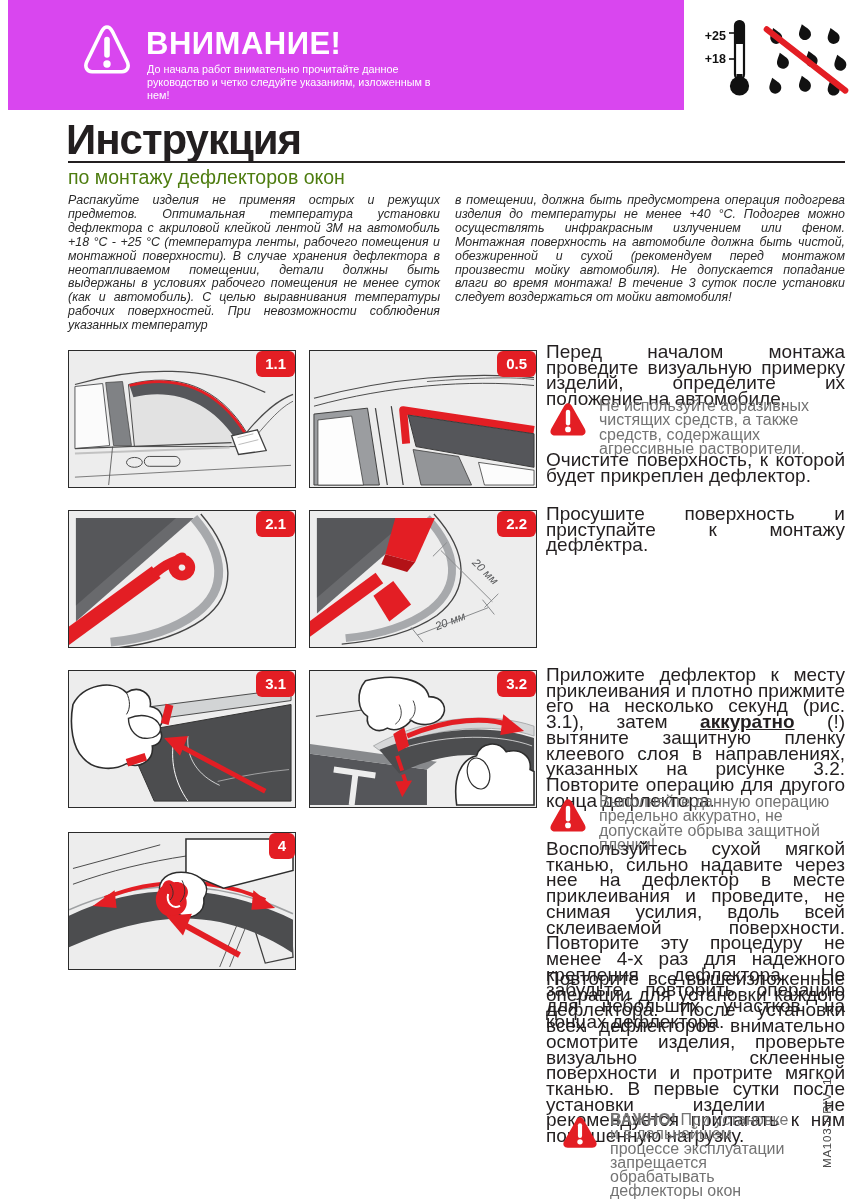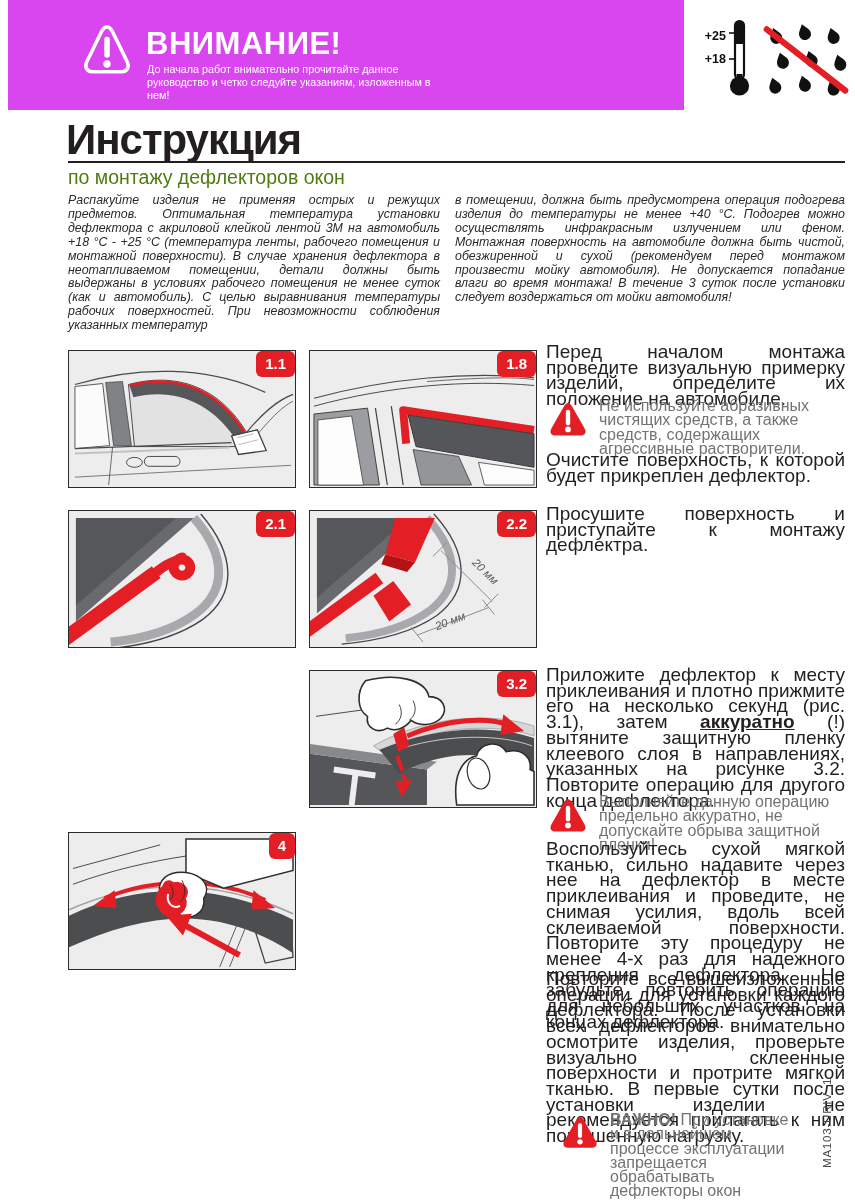--- a/index.html
+++ b/index.html
@@ -128,21 +128,21 @@
       <path d="M118,31 C170,27 206,26 226,29" fill="none" stroke="#4a4a4a" stroke-width="0.8"></path>
       <polygon points="4,64 58,58 70,136 4,136" fill="#9b9da0" stroke="#3f3f3f" stroke-width="1"></polygon>
       <polygon points="8,70 42,66 54,136 8,136" fill="#fdfdfd" stroke="#3f3f3f" stroke-width="0.8"></polygon>
       <line x1="66" y1="58" x2="78" y2="136" stroke="#3f3f3f" stroke-width="1.2"></line>
       <line x1="82" y1="56" x2="94" y2="136" stroke="#3f3f3f" stroke-width="1.2"></line>
       <path d="M97,94 L94,60 L226,80" fill="none" stroke="#e31e24" stroke-width="8" stroke-linejoin="round"></path>
       <polygon points="99,65 226,84 226,118 107,97" fill="#55565a" stroke="#3a3a3a" stroke-width="1"></polygon>
       <polygon points="104,100 150,107 163,136 112,136" fill="#939598" stroke="#3a3a3a" stroke-width="0.8"></polygon>
       <polygon points="170,113 226,121 226,136 176,136" fill="#fcfcfc" stroke="#3a3a3a" stroke-width="0.8"></polygon>
     </svg>
-    <div class="badge">1.8</div>
+    <div class="badge">0.5</div>
   </div>
 
   <div class="fig colA row2">
     <svg class="ill" viewBox="0 0 228 138" preserveAspectRatio="none">
       <polygon points="7,7 126,7 7,112" fill="#696a6d"></polygon>
       <polygon points="7,7 108,7 7,96" fill="#56575a"></polygon>
       <path d="M126,7 C158,44 160,80 128,104 C104,122 72,130 42,133" fill="none" stroke="#a7a9ac" stroke-width="9"></path>
       <path d="M133,3 C168,44 170,84 135,110 C108,129 72,137 38,140" fill="none" stroke="#454545" stroke-width="1.4"></path>
       <path d="M-6,131 L88,62" stroke="#e31e24" stroke-width="15"></path>
       <path d="M88,62 C102,51 116,45 121,53 C126,61 116,70 108,63 C103,58 106,50 114,47" fill="none" stroke="#e31e24" stroke-width="10" stroke-linecap="round"></path>
@@ -165,20 +165,37 @@
       <line x1="176" y1="98" x2="190" y2="84" stroke="#8a8c8e" stroke-width="1"></line>
       <text transform="translate(163,53) rotate(45)" font-size="11.5" fill="#58595b" font-style="italic">20 мм</text>
       <line x1="108" y1="126" x2="180" y2="98" stroke="#8a8c8e" stroke-width="1"></line>
       <line x1="102" y1="118" x2="114" y2="133" stroke="#8a8c8e" stroke-width="1"></line>
       <line x1="174" y1="90" x2="186" y2="105" stroke="#8a8c8e" stroke-width="1"></line>
       <text transform="translate(128,121) rotate(-21)" font-size="11.5" fill="#58595b" font-style="italic">20 мм</text>
     </svg>
     <div class="badge">2.2</div>
   </div>
 
+  <div class="fig colA row3">
+    <svg class="ill" viewBox="0 0 228 138" preserveAspectRatio="none">
+      <polygon points="6,46 224,18 224,30 6,60" fill="#d2d4d5" stroke="#4a4a4a" stroke-width="1"></polygon>
+      <polygon points="56,64 224,34 224,132 86,132" fill="#4c4d4f" stroke="#333" stroke-width="1"></polygon>
+      <path d="M106,68 C102,90 106,112 120,132" fill="none" stroke="#fff" stroke-width="1"></path>
+      <path d="M120,66 C118,88 130,106 152,116" fill="none" stroke="#fff" stroke-width="1" opacity=".75"></path>
+      <path d="M150,112 C176,106 200,102 222,100" fill="none" stroke="#fff" stroke-width="0.8" opacity=".6"></path>
+      <path d="M4,34 C14,14 44,8 58,22 C70,14 84,22 82,36 C94,38 98,50 90,58 C96,64 94,74 84,76 C86,90 72,100 58,94 C44,102 24,100 14,88 C4,78 0,56 4,34 Z" fill="#fff" stroke="#2d2d2d" stroke-width="1.6"></path>
+      <path d="M58,22 C62,30 62,38 58,44" fill="none" stroke="#2d2d2d" stroke-width="1"></path>
+      <path d="M60,48 C74,42 88,46 92,56 C94,64 86,70 74,68 C66,66 60,58 60,48 Z" fill="#fff" stroke="#2d2d2d" stroke-width="1.4"></path>
+      <rect x="95" y="34" width="8" height="20" fill="#e31e24" transform="rotate(14 99 44)"></rect>
+      <rect x="58" y="86" width="20" height="8" fill="#e31e24" transform="rotate(-18 68 90)"></rect>
+      <line x1="198" y1="122" x2="112" y2="76" stroke="#e31e24" stroke-width="5"></line>
+      <polygon points="96,68 120,66 112,86" fill="#e31e24"></polygon>
+    </svg>
+    <div class="badge">3.1</div>
+  </div>
 
   <div class="fig colB row3">
     <svg class="ill" viewBox="0 0 228 138" preserveAspectRatio="none">
       <line x1="6" y1="46" x2="64" y2="38" stroke="#4a4a4a" stroke-width="1"></line>
       <polygon points="0,84 118,100 118,136 0,136" fill="#55565a"></polygon>
       <polygon points="0,74 128,92 118,100 0,84" fill="#87898c"></polygon>
       <path d="M24,100 L66,106 M46,103 L42,136" stroke="#ededed" stroke-width="6"></path>
       <path d="M64,76 C120,44 186,42 226,56 L226,66 C186,52 124,56 72,82 Z" fill="#d6d7d8" stroke="#9c9ea0" stroke-width="0.8"></path>
       <path d="M70,80 C126,56 186,54 226,68 L226,104 C186,78 136,80 90,104 Z" fill="#4c4d4f"></path>
       <path d="M94,78 C140,64 192,64 224,76" fill="none" stroke="#fff" stroke-width="1" opacity=".7"></path>

